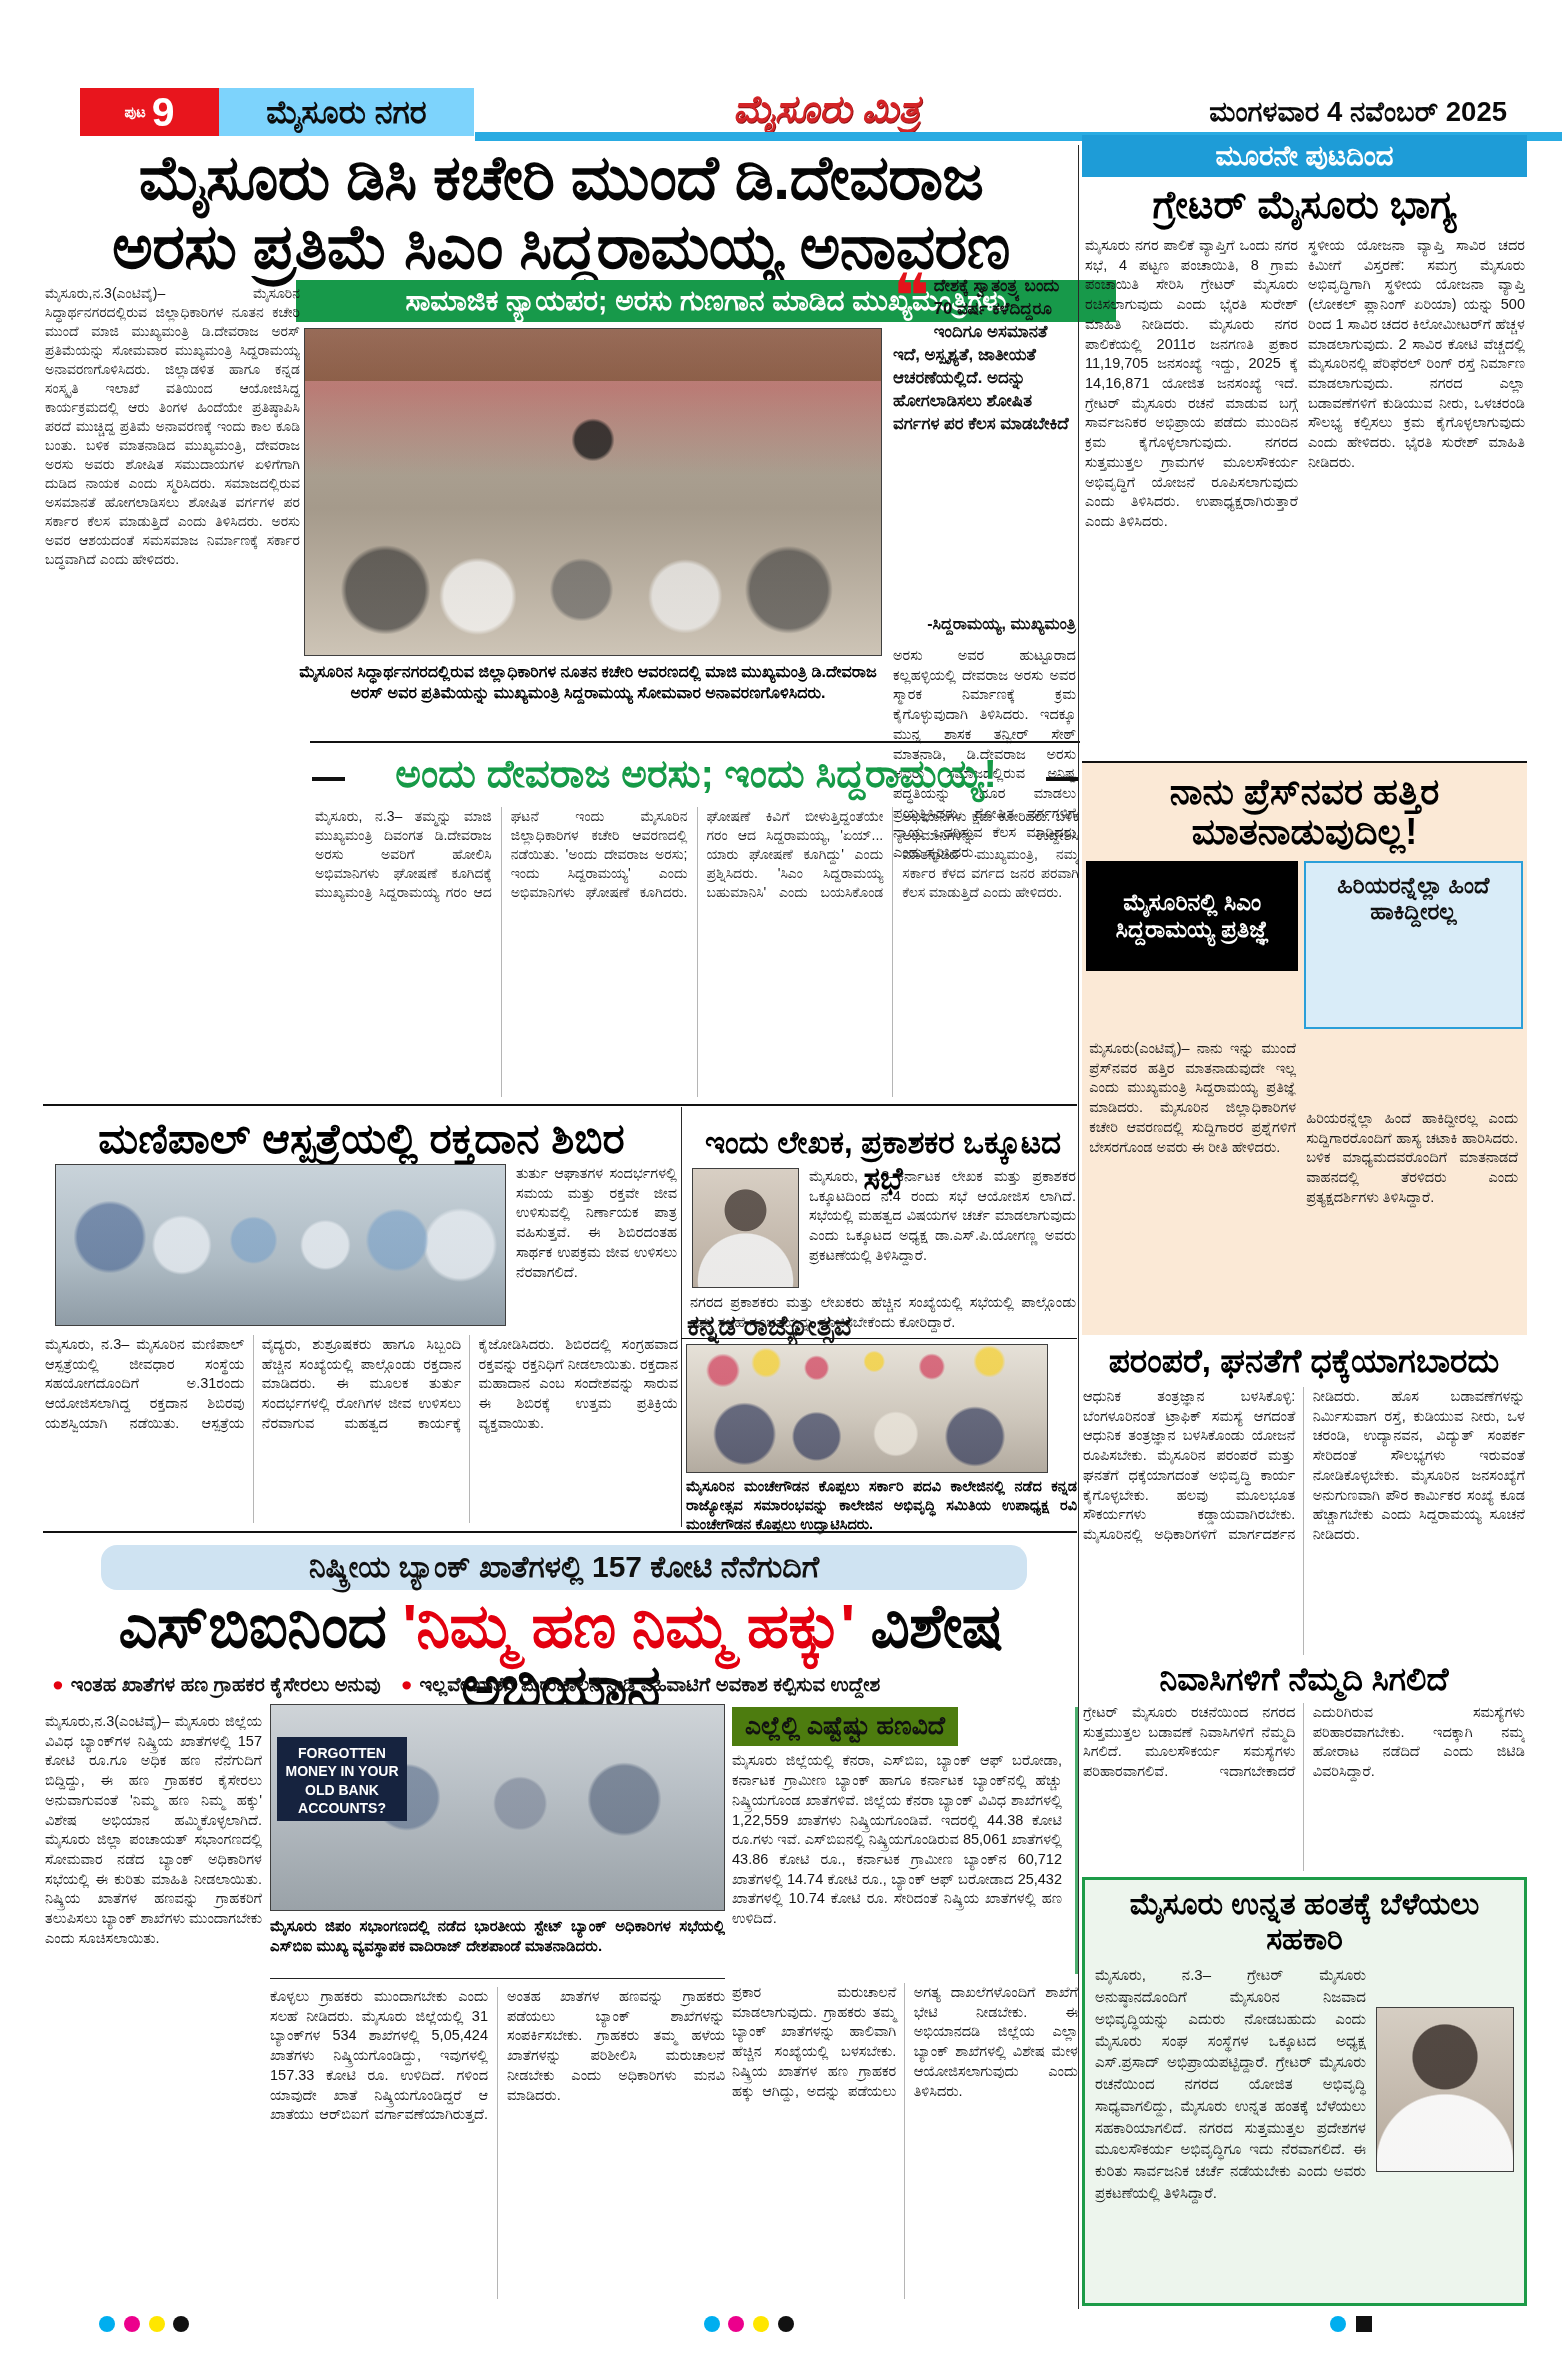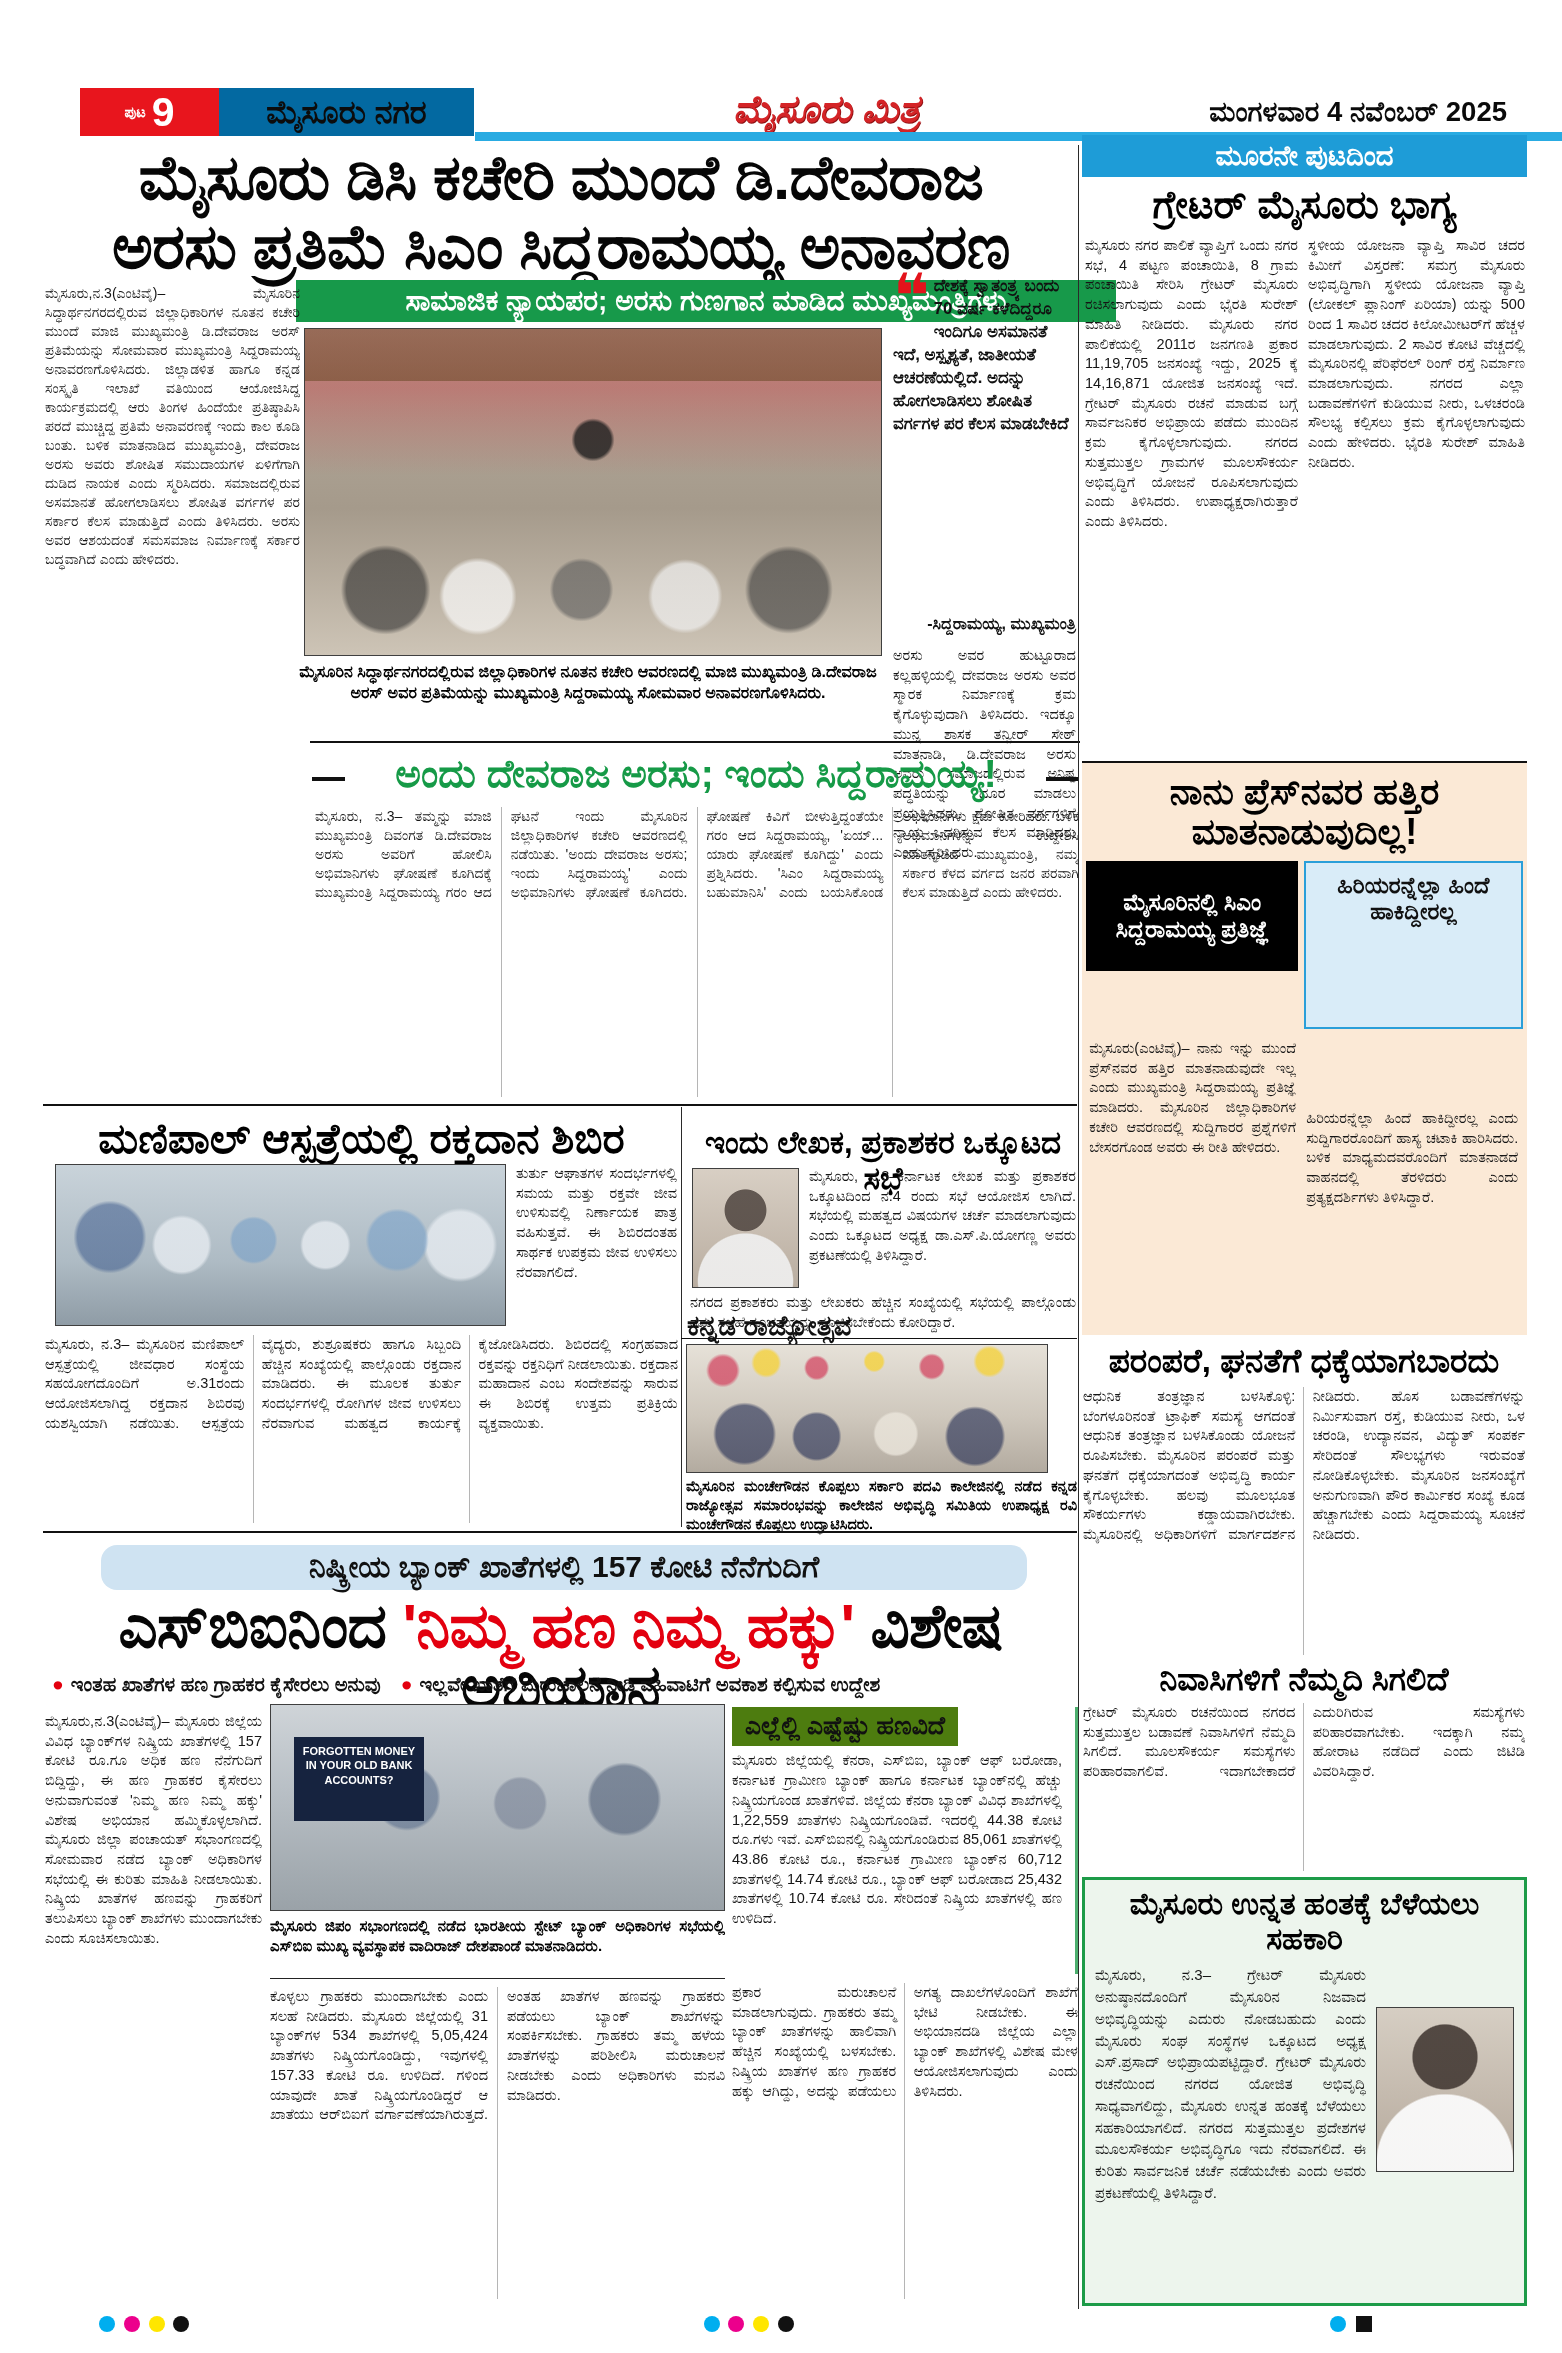--- a/index.html
+++ b/index.html
@@ -32,21 +32,21 @@
 </style>
 </head>
 <body>
 
 <div class="page">
 
   <div class="abs" style="left:80px;top:88px;width:139px;height:48px;background:#e8151d;color:#fff;display:flex;align-items:center;justify-content:center;gap:5.8px;">
     <span style="font-size:14.5px;font-weight:bold;">ಪುಟ</span>
     <span style="font-size:41px;font-weight:800;line-height:1;">9</span>
   </div>
-  <div class="abs" style="left:219px;top:88px;width:255px;height:48px;background:#0369a1;display:flex;align-items:center;justify-content:center;">
+  <div class="abs" style="left:219px;top:88px;width:255px;height:48px;background:#7dd3fc;display:flex;align-items:center;justify-content:center;">
     <span style="font-size:32px;font-weight:800;color:#0c0c0c;">ಮೈಸೂರು ನಗರ</span>
   </div>
   <div class="abs" style="left:638px;top:88px;width:377px;height:45px;text-align:center;font-size:38px;font-weight:800;color:#d42427;text-shadow:0.7px 0.7px 0 #8c0f12;font-style:italic;">ಮೈಸೂರು ಮಿತ್ರ</div>
   <div class="abs" style="left:1116px;top:96px;width:391px;text-align:right;font-size:27.5px;font-weight:800;color:#0a0a0a;">ಮಂಗಳವಾರ 4 ನವೆಂಬರ್ 2025</div>
   <div class="abs" style="left:475px;top:132px;width:1088px;height:8.7px;background:#29abe2;"></div>
 
   <div class="abs headline" style="left:43px;top:146px;width:1036px;font-size:62px;line-height:1.02;">ಮೈಸೂರು ಡಿಸಿ ಕಚೇರಿ ಮುಂದೆ ಡಿ.ದೇವರಾಜ</div>
   <div class="abs headline" style="left:43px;top:215px;width:1036px;font-size:62px;line-height:1.02;">ಅರಸು ಪ್ರತಿಮೆ ಸಿಎಂ ಸಿದ್ದರಾಮಯ್ಯ ಅನಾವರಣ</div>
 
   <div class="abs greenbar" style="left:296px;top:280px;width:820px;height:42px;display:flex;align-items:center;justify-content:center;">
@@ -156,22 +156,22 @@
   <div class="abs" style="left:52px;top:1673px;width:1032px;font-size:19.6px;font-weight:800;display:flex;gap:20px;">
     <span style="color:#e3000f;">●</span>
     <span style="margin-left:-13px;">ಇಂತಹ ಖಾತೆಗಳ ಹಣ ಗ್ರಾಹಕರ ಕೈಸೇರಲು ಅನುವು</span>
     <span style="color:#e3000f;">●</span>
     <span style="margin-left:-13px;">ಇಲ್ಲವೇ ಖಾತೆಗೆ ಮರುಚಾಲನೆ ನೀಡಿ ವಹಿವಾಟಿಗೆ ಅವಕಾಶ ಕಲ್ಪಿಸುವ ಉದ್ದೇಶ</span>
   </div>
 
   <div class="abs b" style="left:45px;top:1712px;width:217px;height:587px;font-size:14.5px;">ಮೈಸೂರು,ನ.3(ಎಂಟಿವೈ)– ಮೈಸೂರು ಜಿಲ್ಲೆಯ ವಿವಿಧ ಬ್ಯಾಂಕ್‌ಗಳ ನಿಷ್ಕ್ರಿಯ ಖಾತೆಗಳಲ್ಲಿ 157 ಕೋಟಿ ರೂ.ಗೂ ಅಧಿಕ ಹಣ ನೆನೆಗುದಿಗೆ ಬಿದ್ದಿದ್ದು, ಈ ಹಣ ಗ್ರಾಹಕರ ಕೈಸೇರಲು ಅನುವಾಗುವಂತೆ 'ನಿಮ್ಮ ಹಣ ನಿಮ್ಮ ಹಕ್ಕು' ವಿಶೇಷ ಅಭಿಯಾನ ಹಮ್ಮಿಕೊಳ್ಳಲಾಗಿದೆ. ಮೈಸೂರು ಜಿಲ್ಲಾ ಪಂಚಾಯತ್ ಸಭಾಂಗಣದಲ್ಲಿ ಸೋಮವಾರ ನಡೆದ ಬ್ಯಾಂಕ್ ಅಧಿಕಾರಿಗಳ ಸಭೆಯಲ್ಲಿ ಈ ಕುರಿತು ಮಾಹಿತಿ ನೀಡಲಾಯಿತು. ನಿಷ್ಕ್ರಿಯ ಖಾತೆಗಳ ಹಣವನ್ನು ಗ್ರಾಹಕರಿಗೆ ತಲುಪಿಸಲು ಬ್ಯಾಂಕ್ ಶಾಖೆಗಳು ಮುಂದಾಗಬೇಕು ಎಂದು ಸೂಚಿಸಲಾಯಿತು.</div>
 
   <div class="abs photo2" style="left:270px;top:1704px;width:455px;height:207px;">
-    <div style="position:absolute;left:23px;top:32px;width:130px;height:84px;background:#16233f;color:#fff;
-                font-size:11px;font-weight:bold;line-height:1.3;padding:7.2px;box-sizing:border-box;text-align:center;">
+    <div style="position:absolute;left:6px;top:32px;width:130px;height:84px;background:#16233f;color:#fff;
+                font-size:14px;font-weight:bold;line-height:1.3;padding:7.2px;box-sizing:border-box;text-align:center;">
       <span>FORGOTTEN MONEY IN YOUR OLD BANK ACCOUNTS?</span>
     </div>
   </div>
   <div class="abs cap" style="left:270px;top:1916px;width:455px;font-size:15px;text-align:justify;">ಮೈಸೂರು ಜಿಪಂ ಸಭಾಂಗಣದಲ್ಲಿ ನಡೆದ ಭಾರತೀಯ ಸ್ಟೇಟ್ ಬ್ಯಾಂಕ್ ಅಧಿಕಾರಿಗಳ ಸಭೆಯಲ್ಲಿ ಎಸ್‌ಬಿಐ ಮುಖ್ಯ ವ್ಯವಸ್ಥಾಪಕ ವಾದಿರಾಜ್ ದೇಶಪಾಂಡೆ ಮಾತನಾಡಿದರು.</div>
   <div class="abs" style="left:270px;top:1978px;width:455px;height:1.4px;background:#222;"></div>
   <div class="abs b colrule" style="left:270px;top:1987px;width:455px;height:312px;column-count:2;column-gap:19px;font-size:14.5px;">ಕೊಳ್ಳಲು ಗ್ರಾಹಕರು ಮುಂದಾಗಬೇಕು ಎಂದು ಸಲಹೆ ನೀಡಿದರು. ಮೈಸೂರು ಜಿಲ್ಲೆಯಲ್ಲಿ 31 ಬ್ಯಾಂಕ್‌ಗಳ 534 ಶಾಖೆಗಳಲ್ಲಿ 5,05,424 ಖಾತೆಗಳು ನಿಷ್ಕ್ರಿಯಗೊಂಡಿದ್ದು, ಇವುಗಳಲ್ಲಿ 157.33 ಕೋಟಿ ರೂ. ಉಳಿದಿದೆ. ಗಳಿಂದ ಯಾವುದೇ ಖಾತೆ ನಿಷ್ಕ್ರಿಯಗೊಂಡಿದ್ದರೆ ಆ ಖಾತೆಯು ಆರ್‌ಬಿಐಗೆ ವರ್ಗಾವಣೆಯಾಗಿರುತ್ತದೆ. ಅಂತಹ ಖಾತೆಗಳ ಹಣವನ್ನು ಗ್ರಾಹಕರು ಪಡೆಯಲು ಬ್ಯಾಂಕ್ ಶಾಖೆಗಳನ್ನು ಸಂಪರ್ಕಿಸಬೇಕು. ಗ್ರಾಹಕರು ತಮ್ಮ ಹಳೆಯ ಖಾತೆಗಳನ್ನು ಪರಿಶೀಲಿಸಿ ಮರುಚಾಲನೆ ನೀಡಬೇಕು ಎಂದು ಅಧಿಕಾರಿಗಳು ಮನವಿ ಮಾಡಿದರು.</div>
 
   <div class="abs" style="left:732px;top:1707px;width:346px;height:267px;border-right:3.6px solid #4caf6e;box-sizing:border-box;">
     <div style="display:inline-block;background:#4d7c0f;padding:4.3px 13px;">
       <span style="font-size:25px;font-weight:800;">ಎಲ್ಲೆಲ್ಲಿ ಎಷ್ಟೆಷ್ಟು ಹಣವಿದೆ</span>

